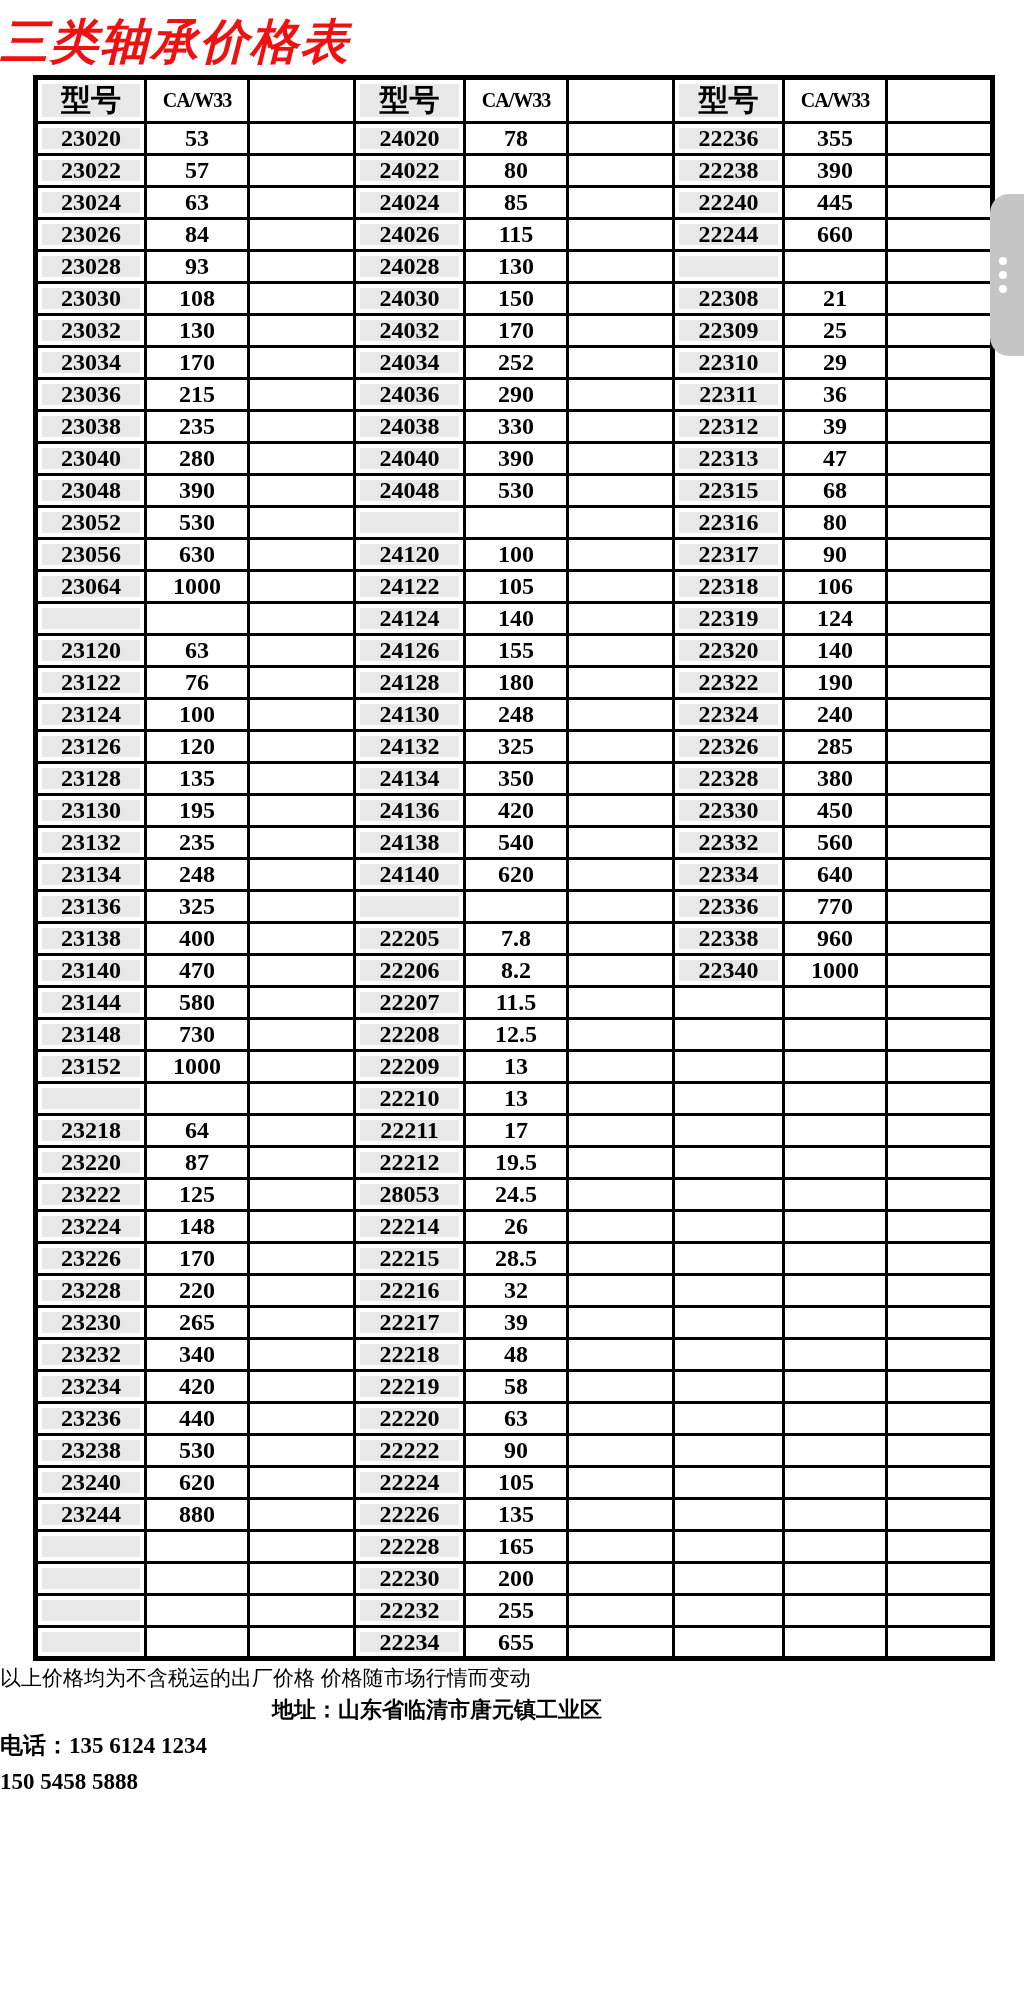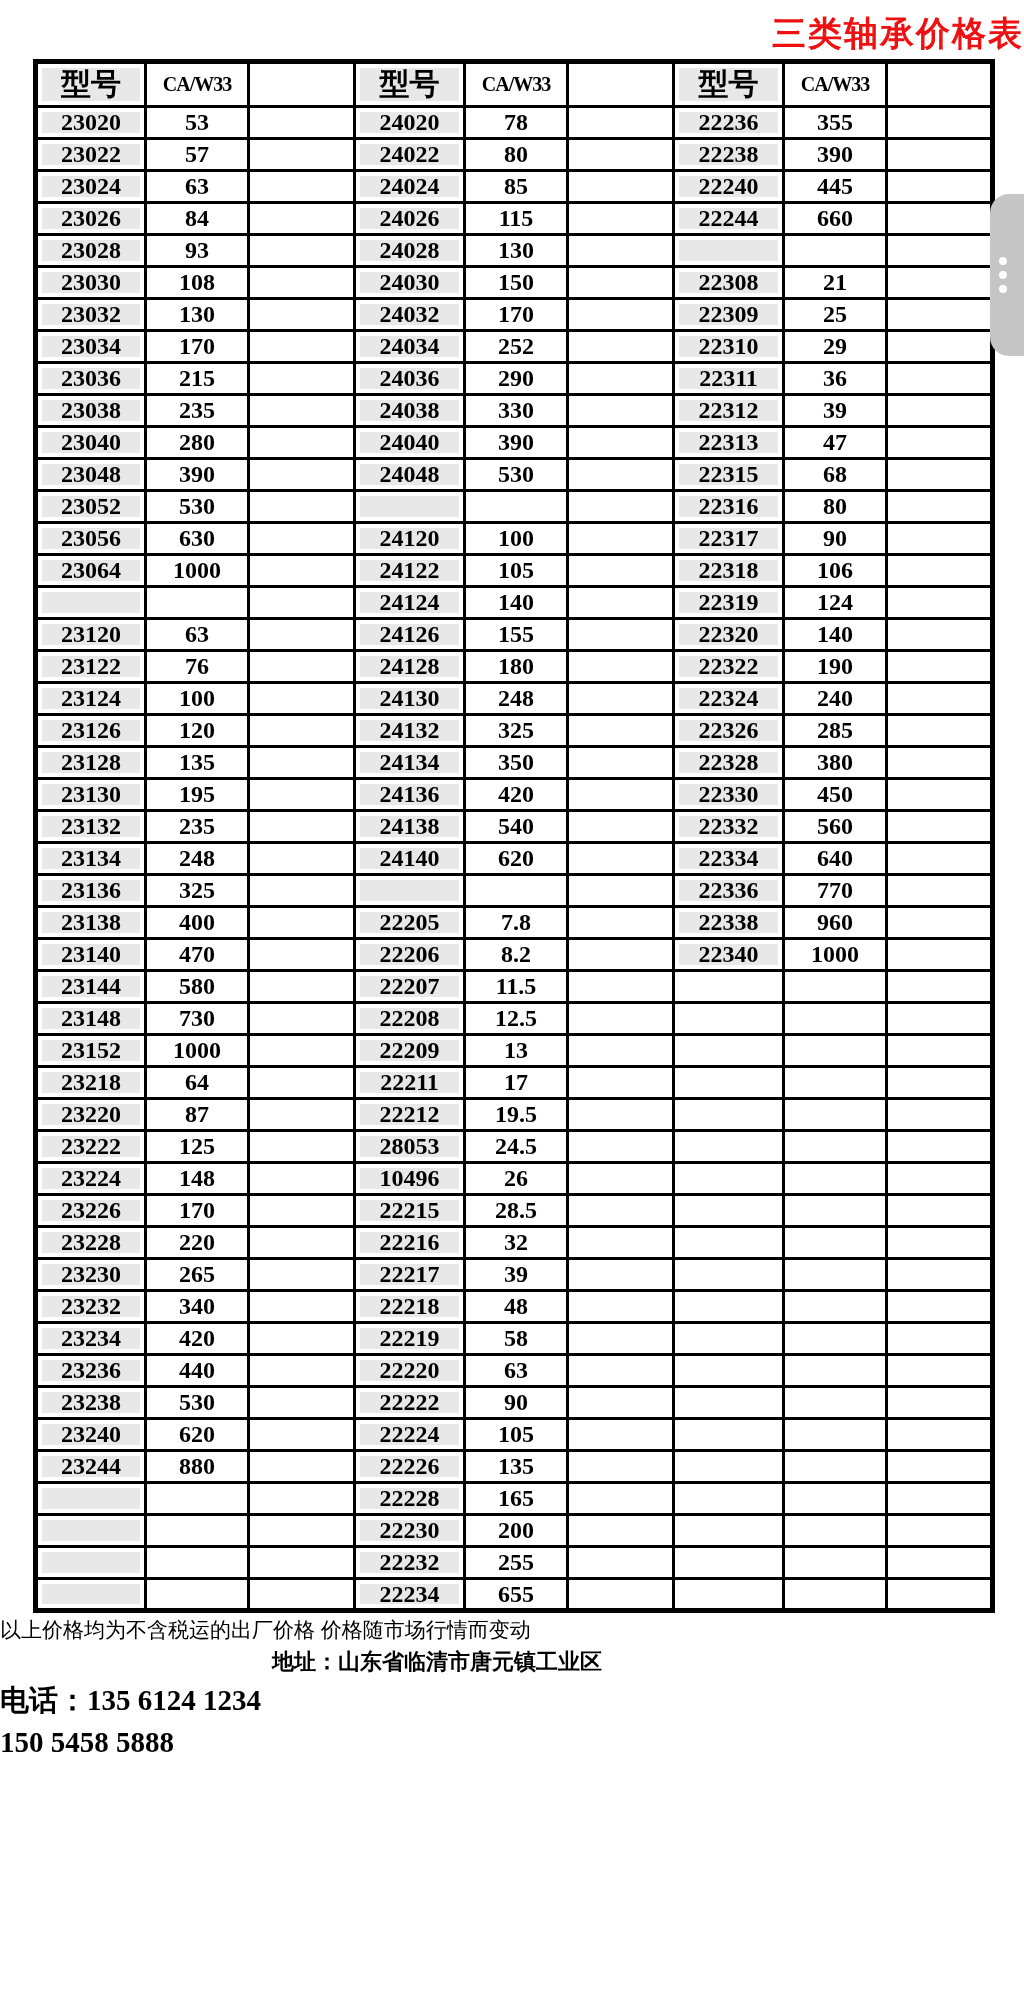--- a/index.html
+++ b/index.html
@@ -5,25 +5,26 @@
   * { box-sizing: border-box; }
   html,body { margin:0; padding:0; }
   body {
     width:1024px; height:2000px;
     background:#ffffff; color:#000;
     font-family:"Liberation Sans", sans-serif;
     position:relative; overflow:hidden;
   }
   .title {
     margin:14px 0 0 0;
-    text-align:right;
-    font-size:34px; line-height:1.15;
+    text-align:left;
+    font-size:48px; line-height:1.15;
     font-weight:bold;
     color:#ef1111;
     letter-spacing:2px;
+    font-style:italic;
   }
   table.price {
     margin:6px 0 0 33px;
     width:957px;
     border-collapse:collapse;
     table-layout:fixed;
     border:5px solid #000;
   }
   .price th, .price td {
     border:3px solid #000;
@@ -48,21 +49,21 @@
   .caw-header {
     font-family:"Liberation Serif", serif;
     font-weight:700; font-size:20px;
     text-align:left; padding-left:1px;
     letter-spacing:-1px;
   }
   .footer { margin-top:6px; text-align:left; line-height:1; }
   .footer-note { font-size:21px; }
   .footer-address { font-size:22px; font-weight:700; margin:11px 0 0 272px; }
   .footer-phone {
-    font-size:29px; font-weight:700;
+    font-size:23px; font-weight:700;
     font-family:"Liberation Serif", serif;
     margin-top:13px;
   }
   .handle {
     position:absolute; left:990px; top:194px;
     width:40px; height:162px;
     background:#c5c5c5;
     border-radius:19px 0 0 19px;
     display:flex; flex-direction:column;
     justify-content:center; align-items:flex-start;
@@ -425,20 +426,31 @@
         <td class="num">1000</td>
         <td></td>
         <td class="num shaded">22209</td>
         <td class="num">13</td>
         <td></td>
         <td class="num"></td>
         <td class="num"></td>
         <td></td>
       </tr>
       <tr>
+        <td class="num shaded"></td>
+        <td class="num"></td>
+        <td></td>
+        <td class="num shaded">22210</td>
+        <td class="num">13</td>
+        <td></td>
+        <td class="num"></td>
+        <td class="num"></td>
+        <td></td>
+      </tr>
+      <tr>
         <td class="num shaded">23218</td>
         <td class="num">64</td>
         <td></td>
         <td class="num shaded">22211</td>
         <td class="num">17</td>
         <td></td>
         <td class="num"></td>
         <td class="num"></td>
         <td></td>
       </tr>
@@ -461,21 +473,21 @@
         <td class="num">24.5</td>
         <td></td>
         <td class="num"></td>
         <td class="num"></td>
         <td></td>
       </tr>
       <tr>
         <td class="num shaded">23224</td>
         <td class="num">148</td>
         <td></td>
-        <td class="num shaded">10496</td>
+        <td class="num shaded">22214</td>
         <td class="num">26</td>
         <td></td>
         <td class="num"></td>
         <td class="num"></td>
         <td></td>
       </tr>
       <tr>
         <td class="num shaded">23226</td>
         <td class="num">170</td>
         <td></td>

